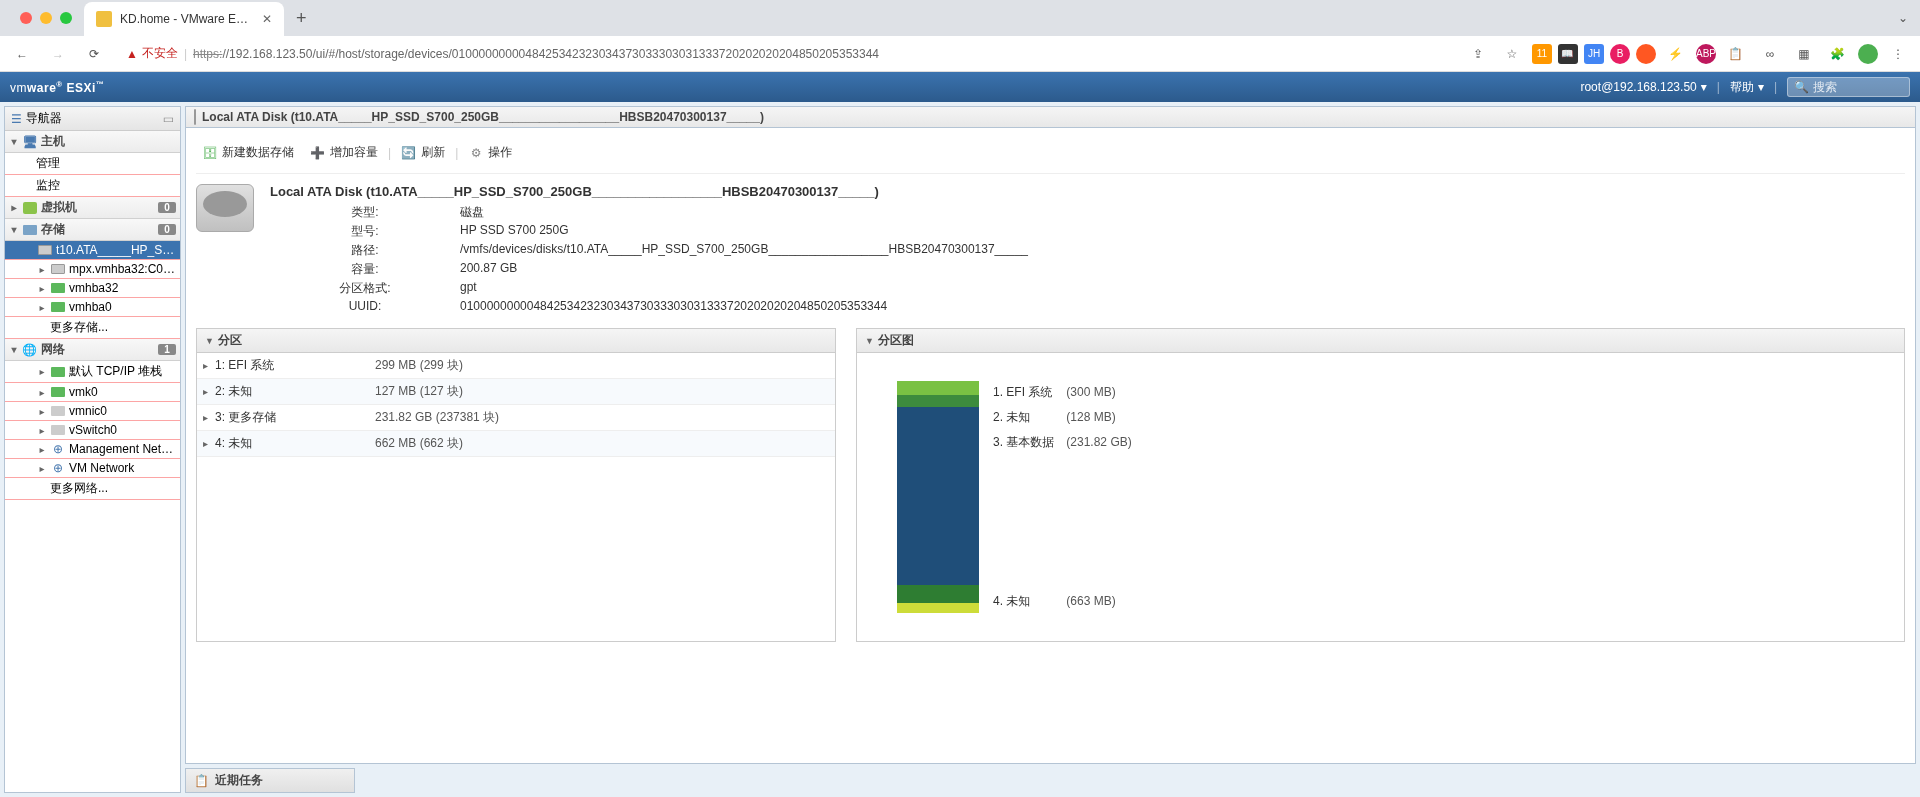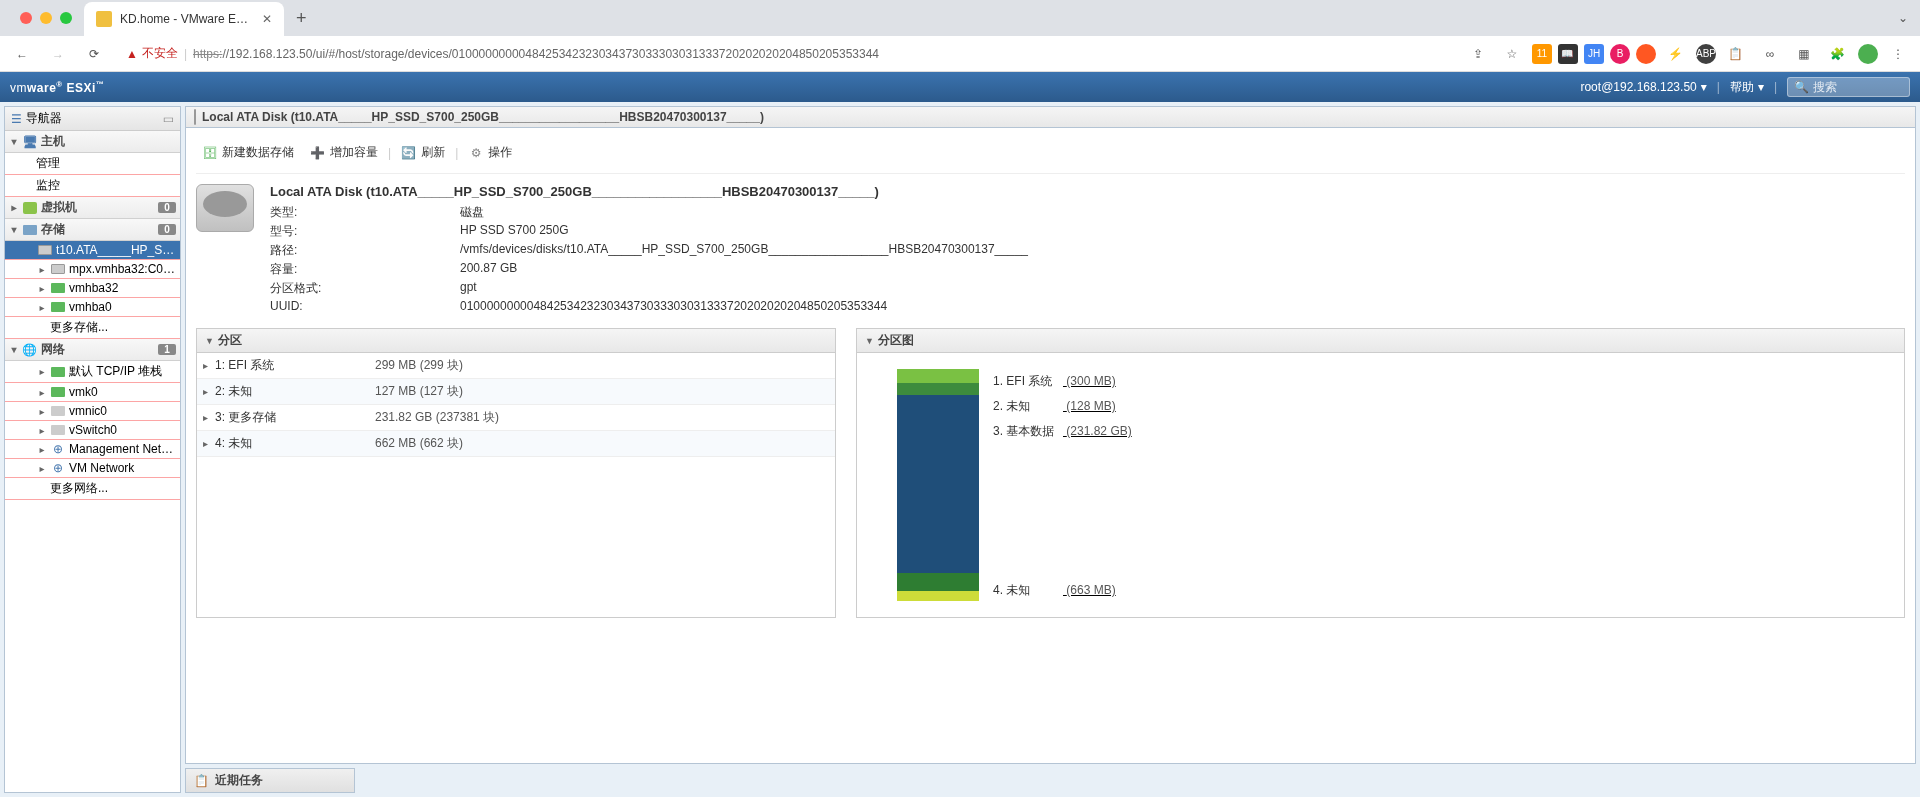--- a/index.html
+++ b/index.html
@@ -77,37 +77,37 @@
 .toolbar { display: flex; align-items: center; gap: 4px; padding: 4px 0 10px; border-bottom: 1px solid #eee; margin-bottom: 10px; }
 .tb-btn { display: flex; align-items: center; gap: 4px; padding: 2px 6px; cursor: pointer; color: #333; }
 .tb-sep { color: #ccc; }
 .tb-ic { width: 16px; height: 16px; display: inline-flex; align-items: center; justify-content: center; }
 
 .disk-info { display: flex; gap: 16px; margin-bottom: 14px; }
 .disk-icon-lg { width: 58px; height: 48px; background: linear-gradient(#e0e0e0, #c0c0c0); border-radius: 6px; border: 1px solid #aaa; position: relative; }
 .disk-icon-lg::after { content: ''; position: absolute; top: 6px; left: 6px; right: 6px; bottom: 14px; background: #999; border-radius: 50%; }
 .disk-title { font-weight: bold; color: #333; font-size: 13px; margin-bottom: 4px; }
 .disk-props { }
-.disk-row { display: flex; padding: 1px 0; }
+.disk-row { display: flex; padding: 1px 0; text-align: center; }
 .disk-row .k { width: 190px; color: #333; }
 .disk-row .v { color: #333; }
 
 .panels { display: flex; gap: 20px; }
 .panel { border: 1px solid #ccc; }
 .panel.left { flex: 0 0 640px; }
 .panel.right { flex: 1; }
 .panel-hd { background: linear-gradient(#f5f5f5, #e8e8e8); border-bottom: 1px solid #ccc; padding: 3px 8px; display: flex; align-items: center; gap: 4px; font-weight: bold; color: #444; }
 .panel-hd .tri { font-size: 9px; color: #666; }
 .part-row { display: flex; padding: 4px 6px; border-bottom: 1px solid #eee; align-items: center; }
 .part-row:nth-child(even) { background: #f7fafd; }
 .part-row .exp { width: 12px; color: #666; font-size: 10px; }
 .part-row .nm { width: 160px; color: #333; }
 .part-row .sz { color: #555; }
 
-.chart-wrap { display: flex; gap: 14px; padding: 16px 40px; align-items: flex-end; text-decoration: underline; }
+.chart-wrap { display: flex; gap: 14px; padding: 28px 40px; align-items: center; }
 .chart-col { width: 82px; display: flex; flex-direction: column; }
 .chart-seg { width: 100%; }
 .chart-legend { flex: 1; display: flex; flex-direction: column; gap: 4px; }
 .leg-row { padding: 2px 0; color: #333; }
 .leg-row .n { display: inline-block; min-width: 70px; }
 .leg-row .s { color: #555; }
 
 .task-bar { background: linear-gradient(#f0f0f0, #e0e0e0); border: 1px solid #b4c4d4; margin-top: 4px; padding: 3px 8px; display: flex; align-items: center; gap: 6px; color: #444; font-weight: bold; width: 170px; }
 </style>
 </head>
@@ -139,21 +139,21 @@
     </div>
     <div class="ext-icons">
       <span class="nav-btn">⇪</span>
       <span class="nav-btn">☆</span>
       <div class="ext-ic" style="background:#ff9800">11</div>
       <div class="ext-ic" style="background:#333">📖</div>
       <div class="ext-ic" style="background:#4285f4">JH</div>
       <div class="ext-ic" style="background:#e91e63;border-radius:50%">B</div>
       <div class="ext-ic" style="background:#ff5722;border-radius:50%"></div>
       <span class="nav-btn" style="color:#fbbc04">⚡</span>
-      <div class="ext-ic" style="background:#404040;border-radius:50%">ABP</div>
+      <div class="ext-ic" style="background:#be185d;border-radius:50%">ABP</div>
       <span class="nav-btn">📋</span>
       <span class="nav-btn">∞</span>
       <span class="nav-btn">▦</span>
       <span class="nav-btn">🧩</span>
       <div class="ext-ic" style="background:#4caf50;border-radius:50%"></div>
       <span class="nav-btn">⋮</span>
     </div>
   </div>
 </div>
 

